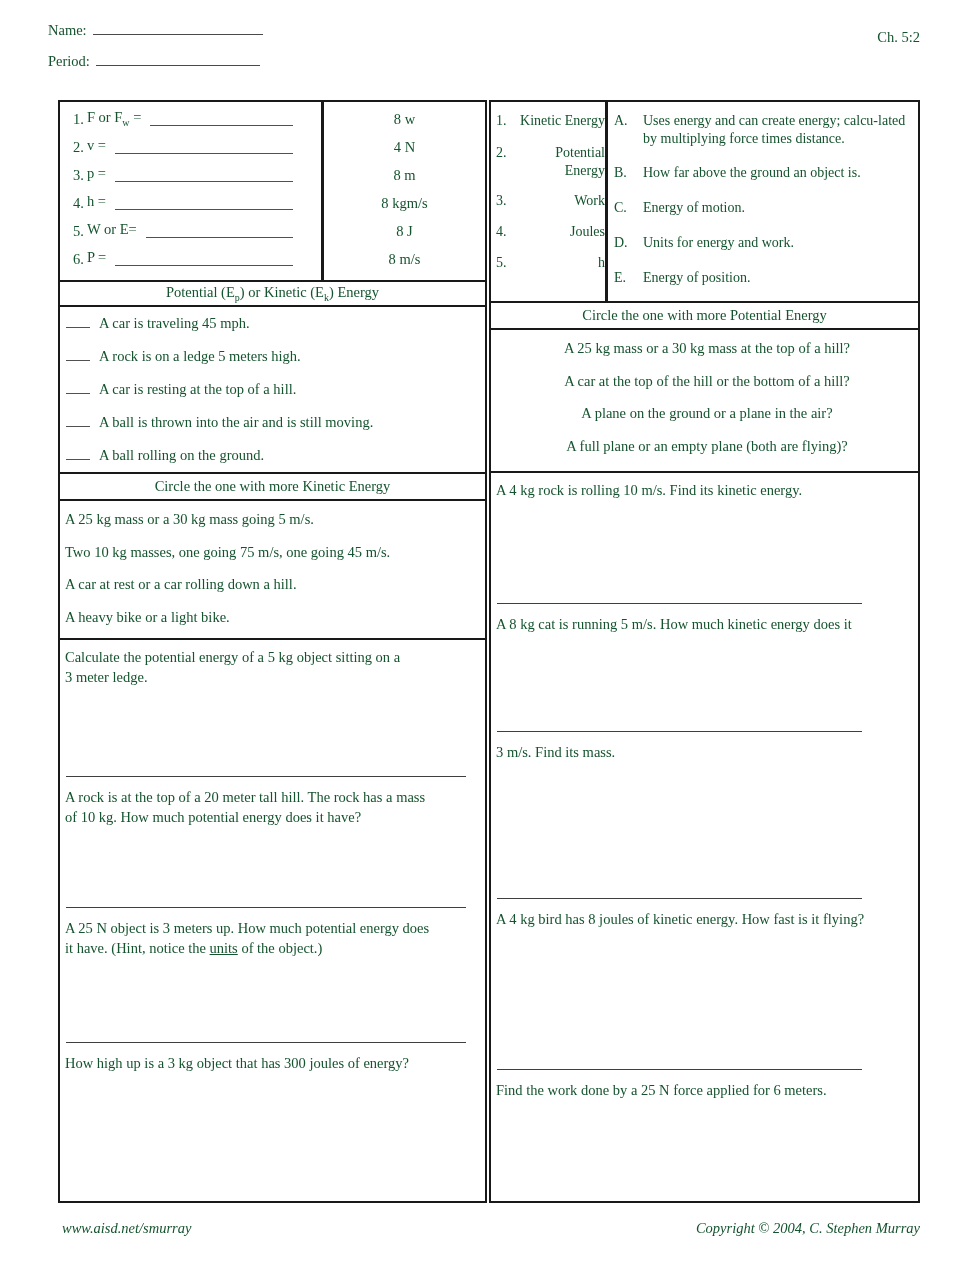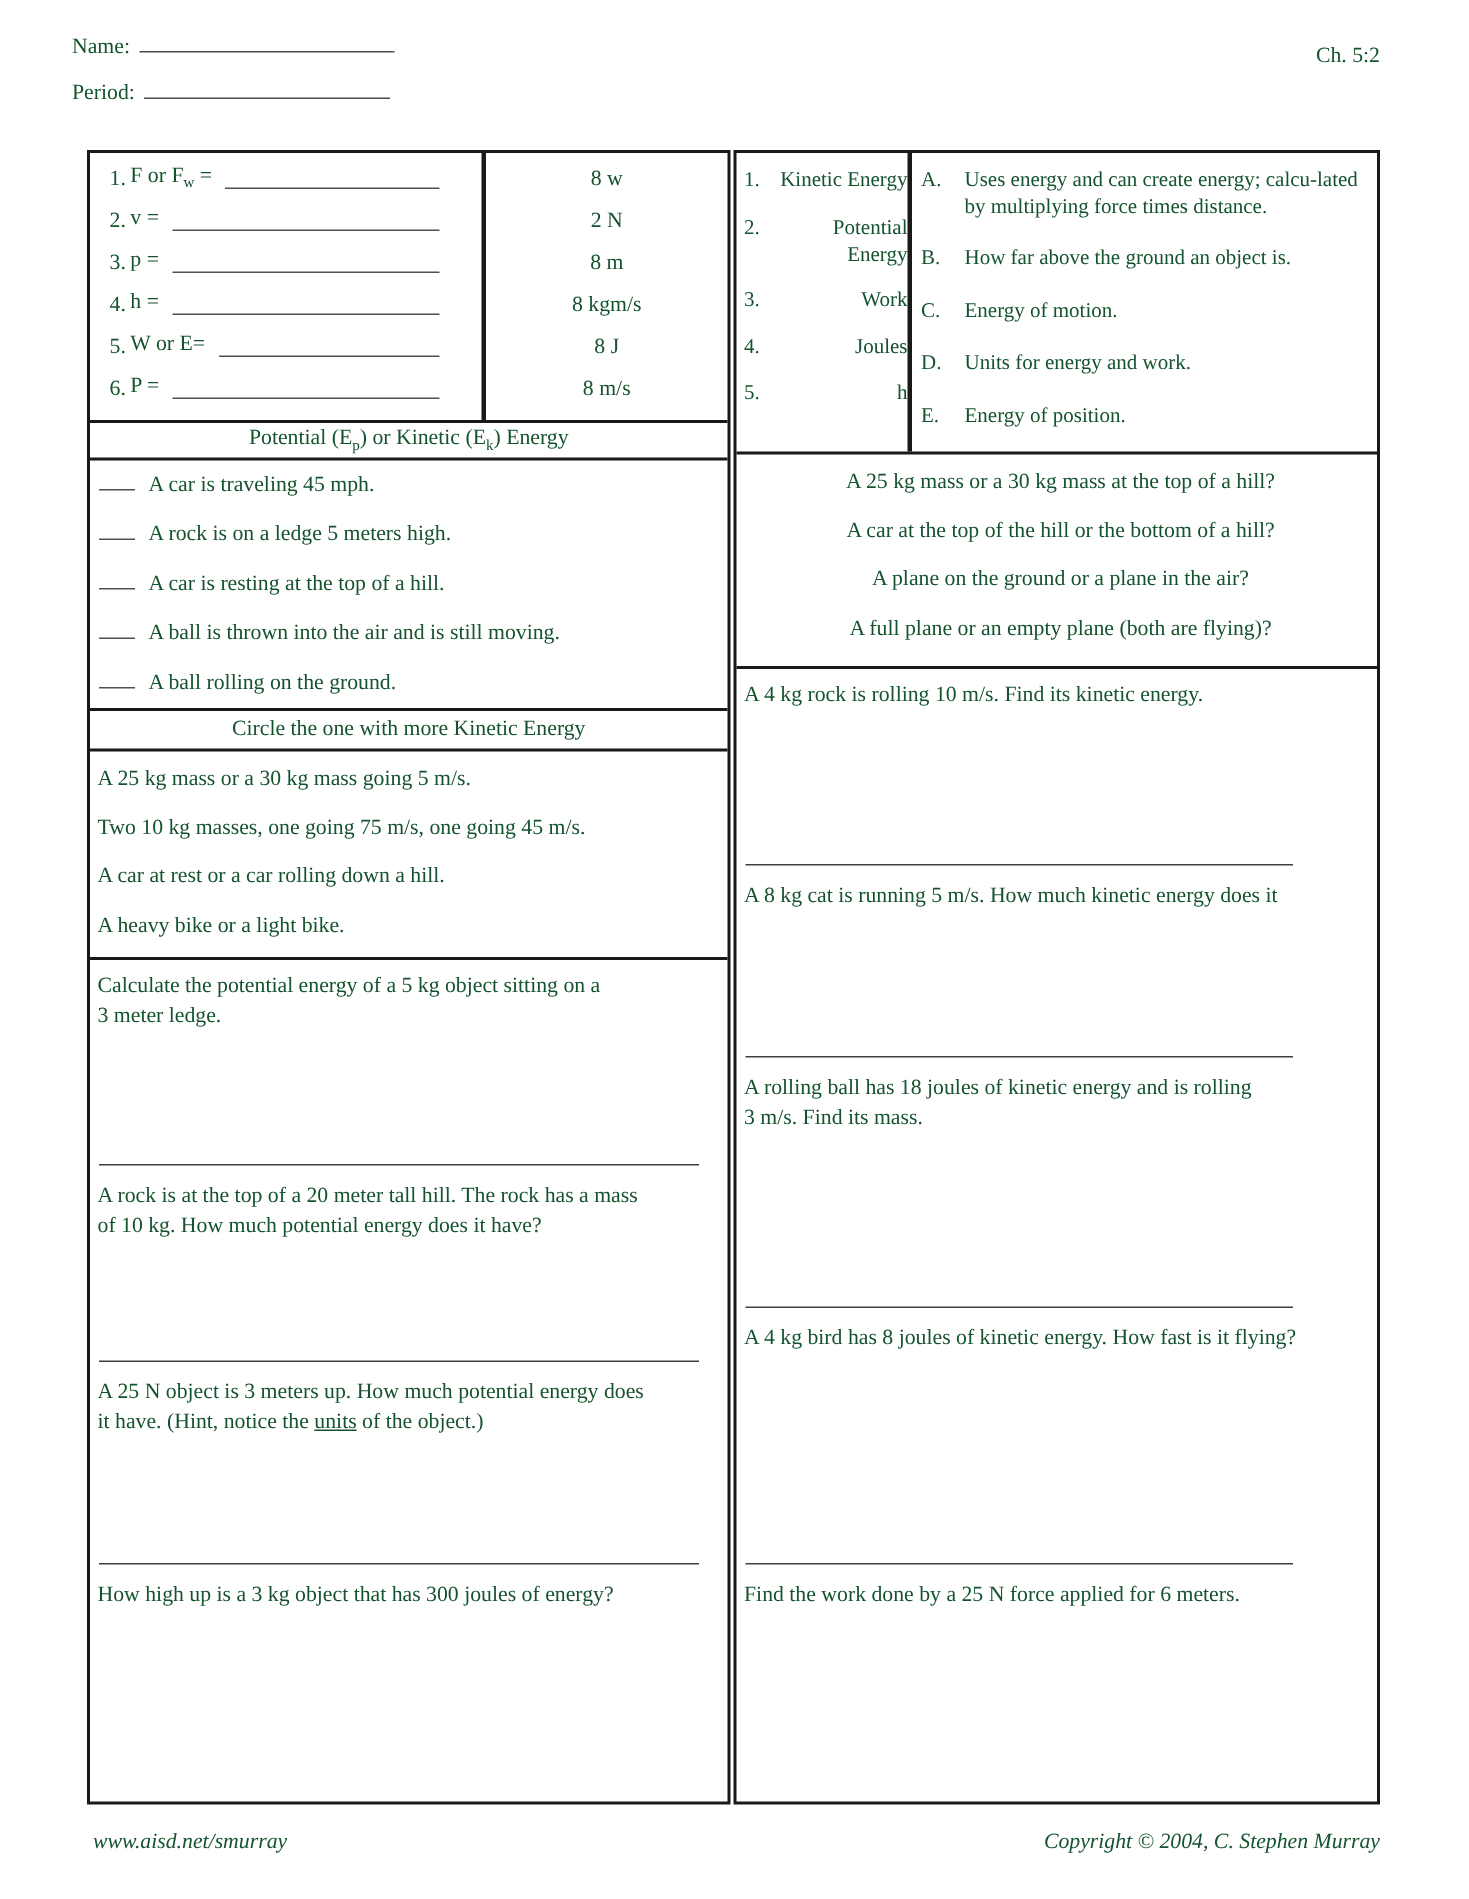--- a/index.html
+++ b/index.html
@@ -113,21 +113,21 @@
           <span class="f-blank"></span>
         </div>
         <div class="f-item">
           <span class="f-num">6.</span>
           <span class="f-lbl"><span>P =</span><sub></sub><span></span></span>
           <span class="f-blank"></span>
         </div>
       </div>
       <div class="formulas-units">
         <div class="unit-line">8 w</div>
-        <div class="unit-line">2 N</div>
+        <div class="unit-line">4 N</div>
         <div class="unit-line">8 m</div>
         <div class="unit-line">8 kgm/s</div>
         <div class="unit-line">8 J</div>
         <div class="unit-line">8 m/s</div>
       </div>
     </div>
 
     <div class="row-hdr lh-hdr1">
       <span><span>Potential (E</span><sub>p</sub><span>) or Kinetic (E</span><sub>k</sub><span>) Energy</span></span>
     </div>
@@ -221,20 +221,21 @@
             <span class="d-letter">D.</span>
             <span class="d-text">Units for energy and work.</span>
           </div>
         <div class="def mt17">
             <span class="d-letter">E.</span>
             <span class="d-text">Energy of position.</span>
           </div>
       </div>
     </div>
 
+    <div class="row-hdr lh-hdr2">Circle the one with more Potential Energy</div>
 
     <div class="row row-potential">
       <div class="s-item2">A 25 kg mass or a 30 kg mass at the top of a hill?</div>
       <div class="s-item2">A car at the top of the hill or the bottom of a hill?</div>
       <div class="s-item2">A plane on the ground or a plane in the air?</div>
       <div class="s-item2">A full plane or an empty plane (both are flying)?</div>
     </div>
 
     <div class="probs">
       <div class="prob h134">
@@ -244,21 +245,20 @@
         <div class="ans-line right-ans"></div>
       </div>
       <div class="prob h128">
         <div class="q">
           <div>A 8 kg cat is running 5 m/s.  How much kinetic energy does it</div>
         </div>
         <div class="ans-line right-ans"></div>
       </div>
       <div class="prob h167">
         <div class="q">
-          <div>A rolling ball has 18 joules of kinetic energy and is rolling</div>
           <div>3 m/s.  Find its mass.</div>
         </div>
         <div class="ans-line right-ans"></div>
       </div>
       <div class="prob h171">
         <div class="q">
           <div>A 4 kg bird has 8 joules of kinetic energy.  How fast is it flying?</div>
         </div>
         <div class="ans-line right-ans"></div>
       </div>

